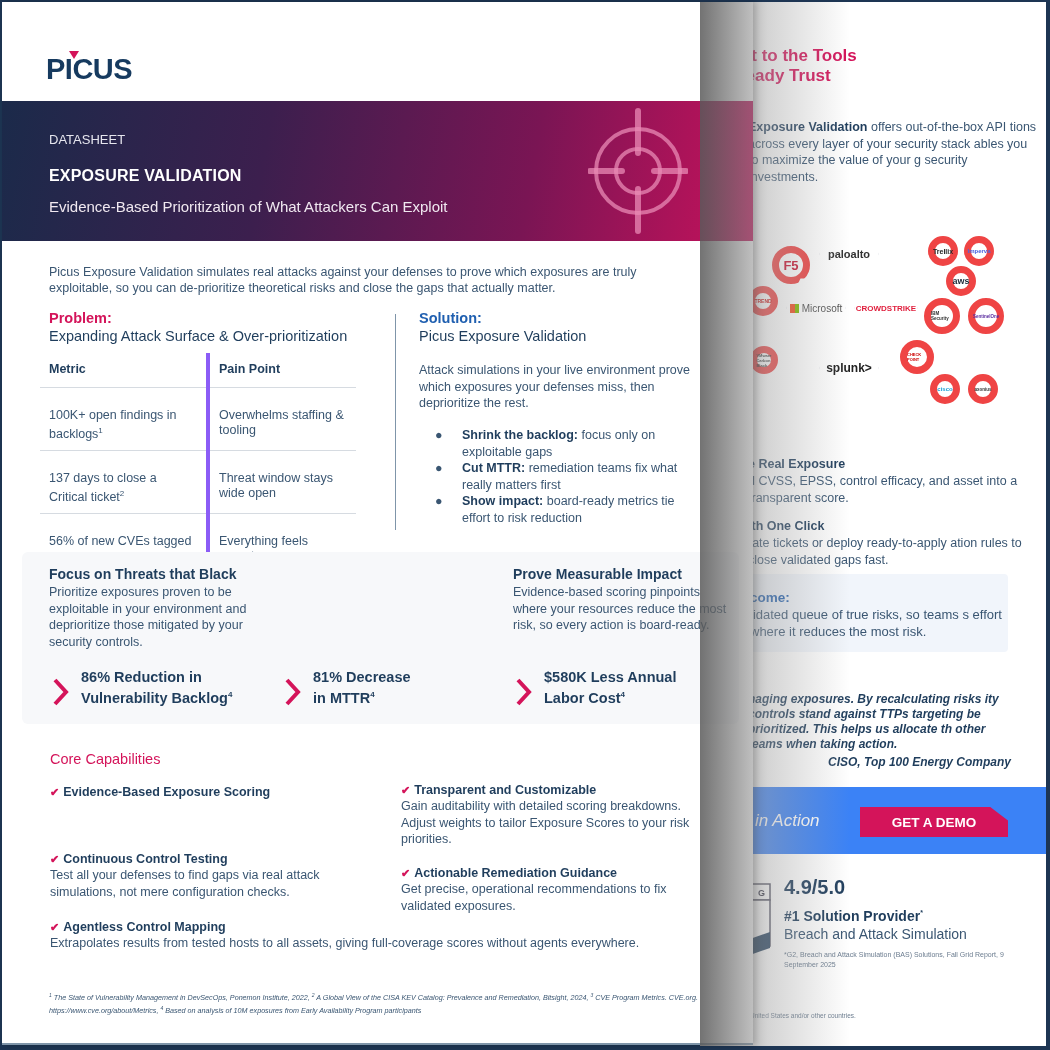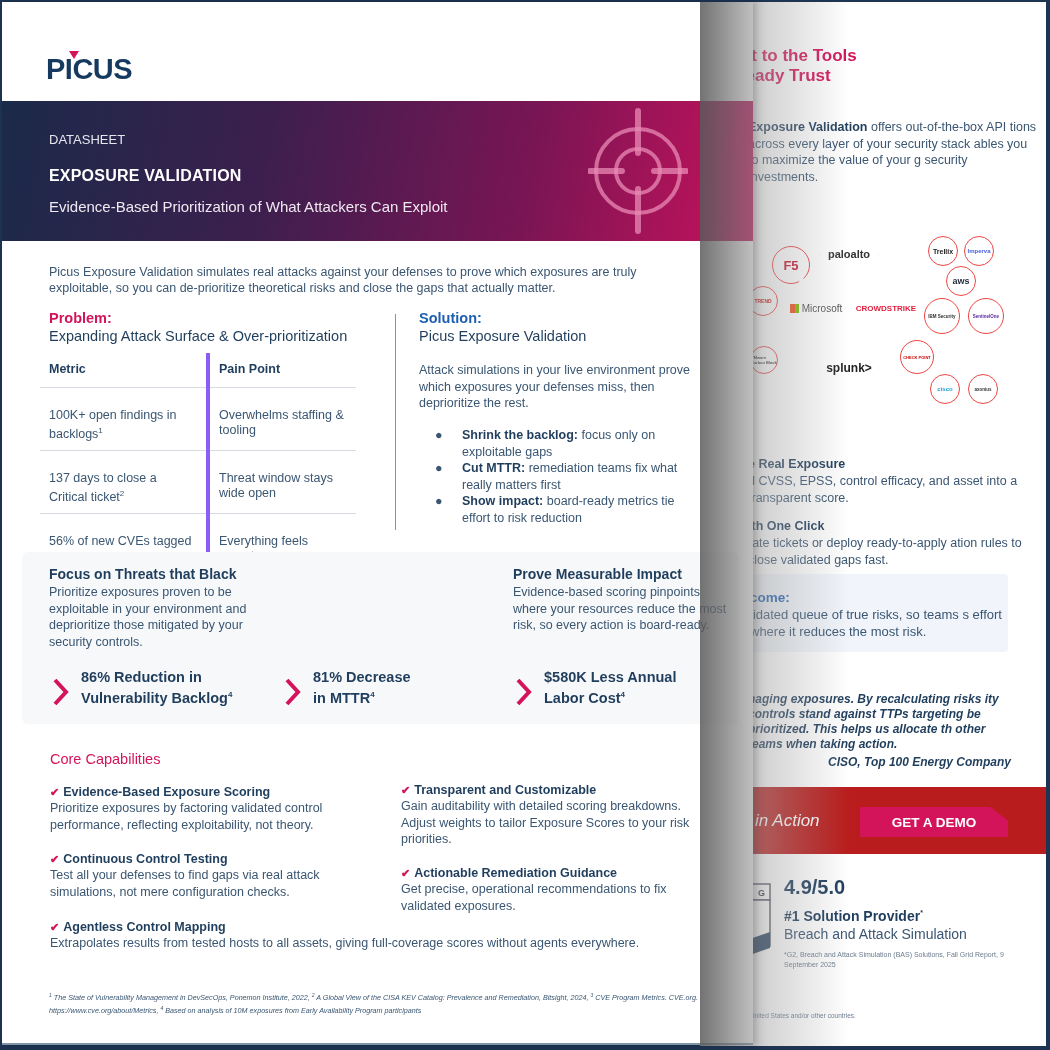--- a/index.html
+++ b/index.html
@@ -19,29 +19,29 @@
     .bp-title { position: absolute; left: 22px; top: 44px; font-size: 17px; font-weight: bold; color: #d4145a; line-height: 20px; white-space: nowrap; }
     .bp-intro { position: absolute; left: 48px; top: 117px; width: 290px; font-size: 12.5px; line-height: 16.5px; color: #3a5672; }
     .bp-intro b { color: #1f3d5c; }
     .hex-area { position: absolute; left: 40px; top: 212px; width: 300px; height: 200px; }
     .hex {
       position: absolute; background: #fff; border: 1px solid #e4e7ec;
       clip-path: polygon(25% 4%, 75% 4%, 98% 50%, 75% 96%, 25% 96%, 2% 50%);
       display: flex; align-items: center; justify-content: center; font-weight: bold;
       box-shadow: 0 0 0 1px #e8eaee inset;
     }
-    .hex-ring { position: absolute; border-radius: 50%; border: 1px solid #ef4444; background: #fff; display:flex; align-items:center; justify-content:center; font-weight:bold; }
+    .hex-ring { position: absolute; border-radius: 50%; border: 7px solid #ef4444; background: #fff; display:flex; align-items:center; justify-content:center; font-weight:bold; }
     .bp-sub-h { position: absolute; left: 48px; font-size: 12.5px; font-weight: bold; color: #1f3d5c; }
     .bp-sub-t { position: absolute; left: 48px; width: 290px; font-size: 12.5px; line-height: 16.5px; color: #3a5672; }
     .bp-outcome { position: absolute; left: 40px; top: 572px; width: 268px; height: 78px; background: #f1f5fb; border-radius: 4px; }
     .bp-outcome-h { position: absolute; left: 10px; top: 16px; font-size: 13.5px; font-weight: bold; color: #1f5fb0; }
     .bp-outcome-t { position: absolute; left: 10px; top: 32px; width: 260px; font-size: 13px; line-height: 17px; color: #3a5672; }
     .bp-quote { position: absolute; left: 48px; top: 690px; width: 260px; font-size: 12px; line-height: 15px; font-style: italic; font-weight: bold; color: #1f3d5c; }
     .bp-quote-src { position: absolute; left: 128px; top: 753px; font-size: 12px; font-style: italic; font-weight: bold; color: #1f3d5c; }
-    .bp-cta { position: absolute; left: 0; top: 785px; width: 346px; height: 67px; background: #b91c1c; }
+    .bp-cta { position: absolute; left: 0; top: 785px; width: 346px; height: 67px; background: #3b82f6; }
     .bp-cta-text { position: absolute; left: 55px; top: 24px; font-size: 17px; font-style: italic; color: #ffffff; }
     .bp-demo { position: absolute; left: 160px; top: 20px; width: 148px; height: 30px; background: #d4145a; color: #fff; font-size: 13.5px; font-weight: bold; display: flex; align-items: center; justify-content: center; clip-path: polygon(0 0, 88% 0, 100% 45%, 100% 100%, 0 100%); }
     .bp-badge { position: absolute; left: 28px; top: 880px; width: 45px; height: 80px; }
     .bp-rating { position: absolute; left: 84px; top: 874px; font-size: 20px; font-weight: bold; color: #1f3d5c; }
     .bp-rank { position: absolute; left: 84px; top: 906px; font-size: 14px; font-weight: bold; color: #1f3d5c; }
     .bp-rank sup { font-size: 7px; }
     .bp-cat { position: absolute; left: 84px; top: 924px; font-size: 14px; color: #3a5672; }
     .bp-g2note { position: absolute; left: 84px; top: 948px; width: 220px; font-size: 7px; line-height: 10px; color: #6b7c8f; }
     .bp-legal { position: absolute; left: 50px; top: 1010px; font-size: 6.5px; color: #6b7c8f; white-space: nowrap; }
 
@@ -260,21 +260,20 @@
     </div>
   </div>
 
   <div class="core-h">Core Capabilities</div>
 
   <div class="cap" style="left:48px;top:783px;width:320px;">
     <div class="cap-h">
         <span class="check">✔</span>
         <span>Evidence-Based Exposure Scoring</span>
       </div>
-    <div class="cap-t">Prioritize exposures by factoring validated control performance, reflecting exploitability, not theory.</div>
   </div>
   <div class="cap" style="left:48px;top:850px;width:320px;">
     <div class="cap-h">
         <span class="check">✔</span>
         <span>Continuous Control Testing</span>
       </div>
     <div class="cap-t">Test all your defenses to find gaps via real attack simulations, not mere configuration checks.</div>
   </div>
   <div class="cap" style="left:48px;top:918px;width:660px;">
     <div class="cap-h">

